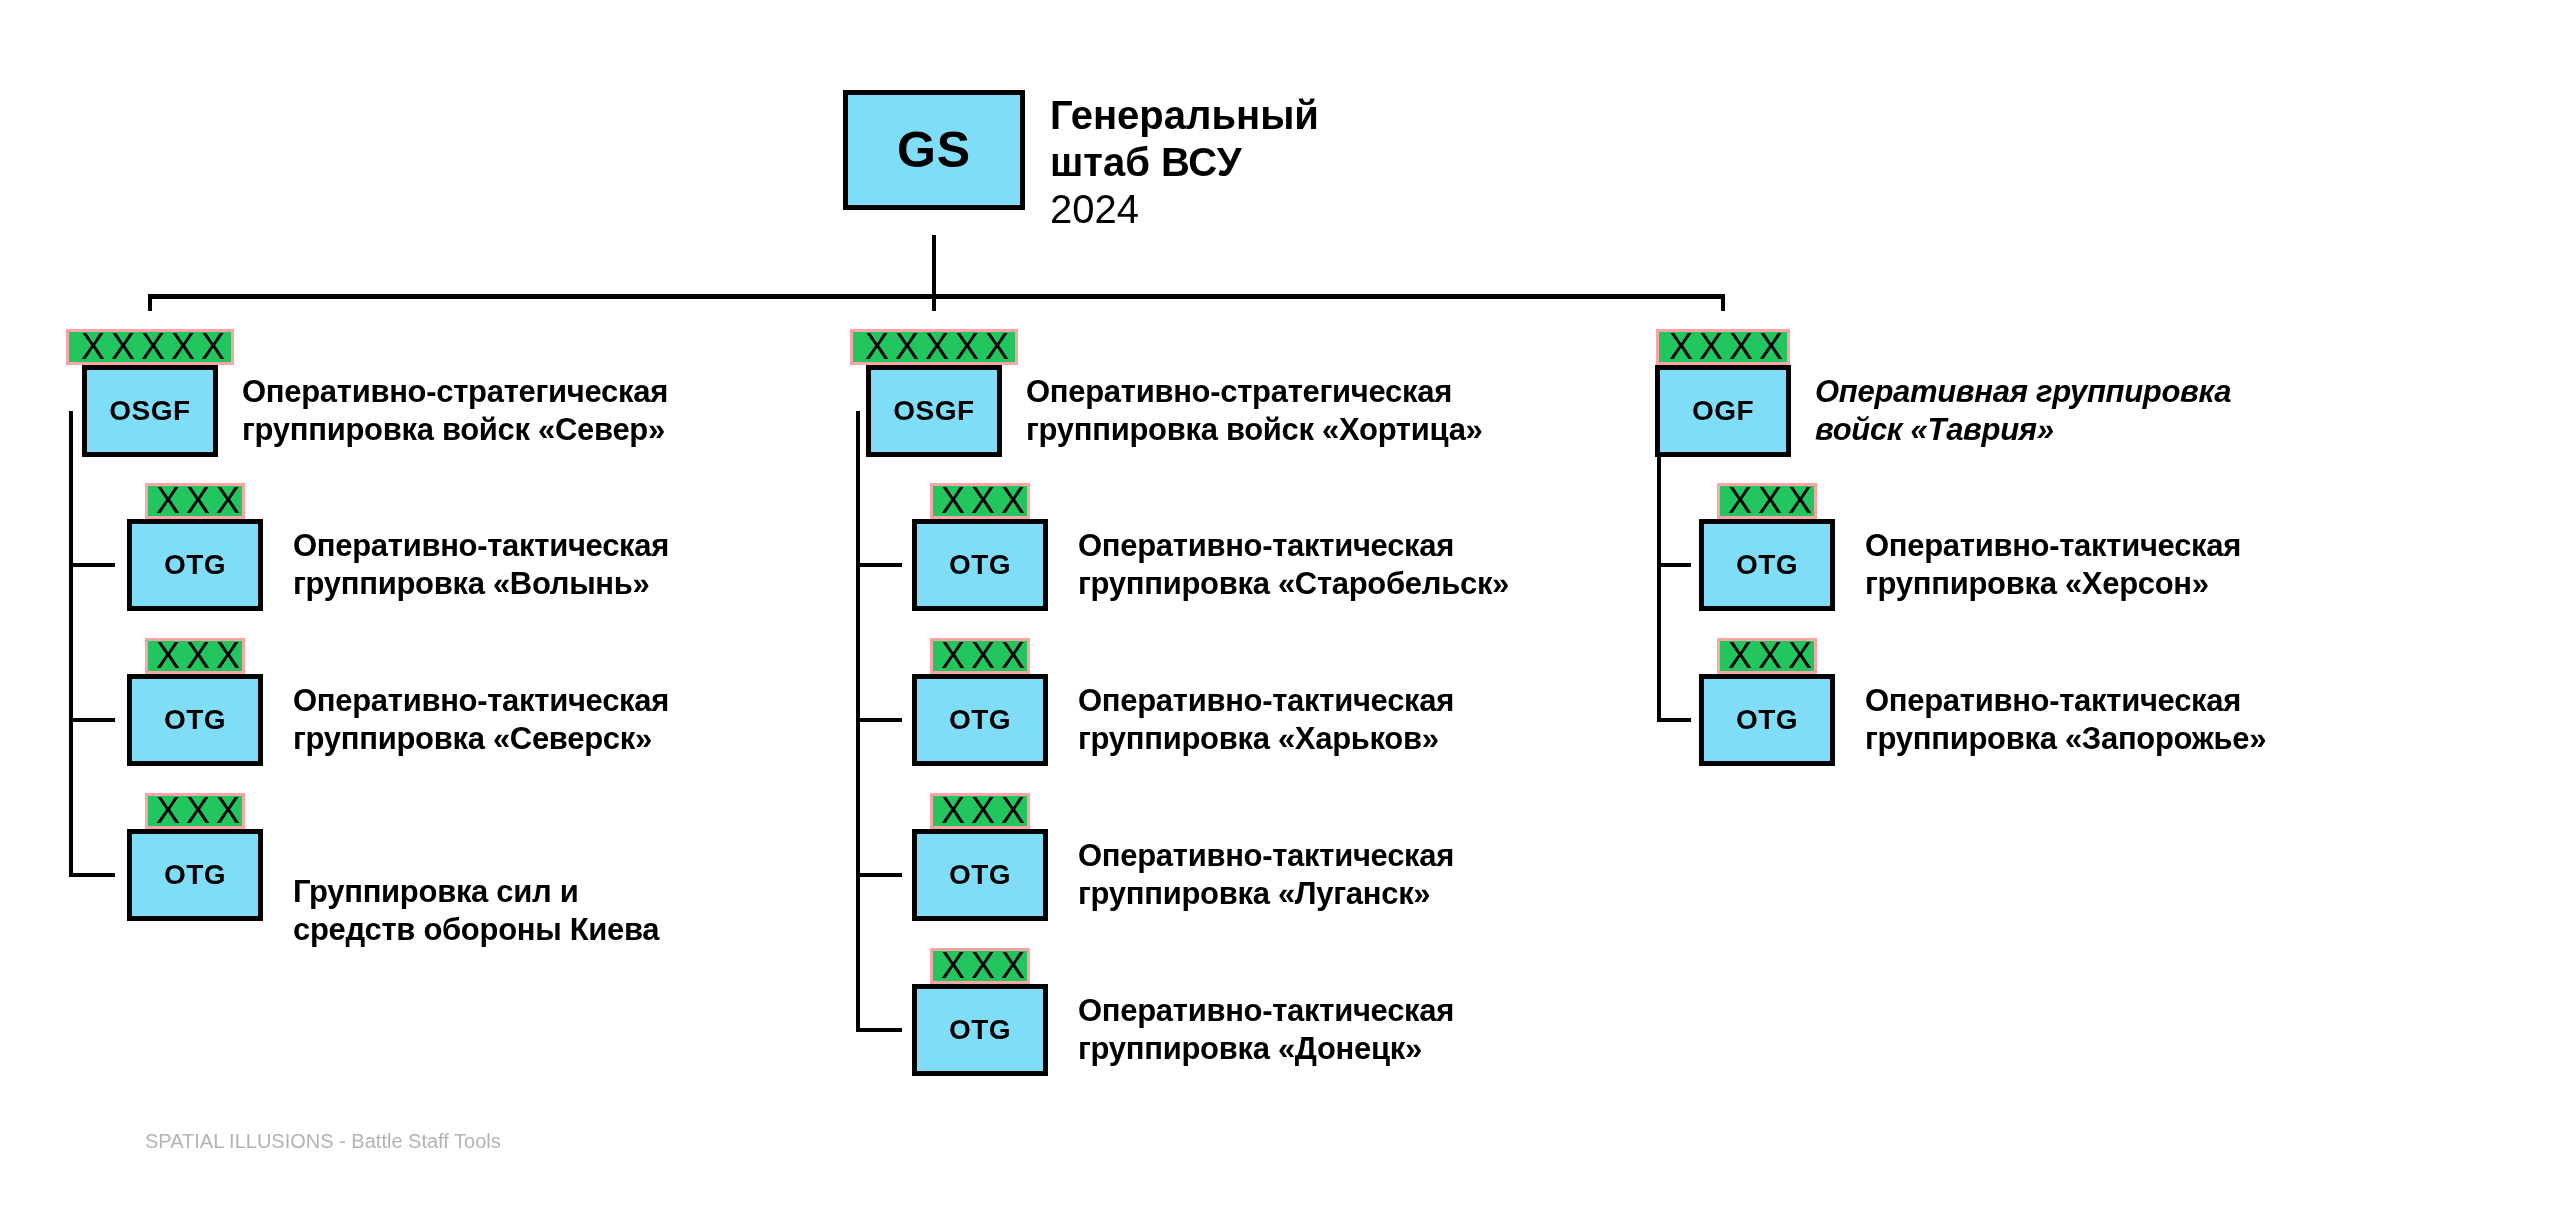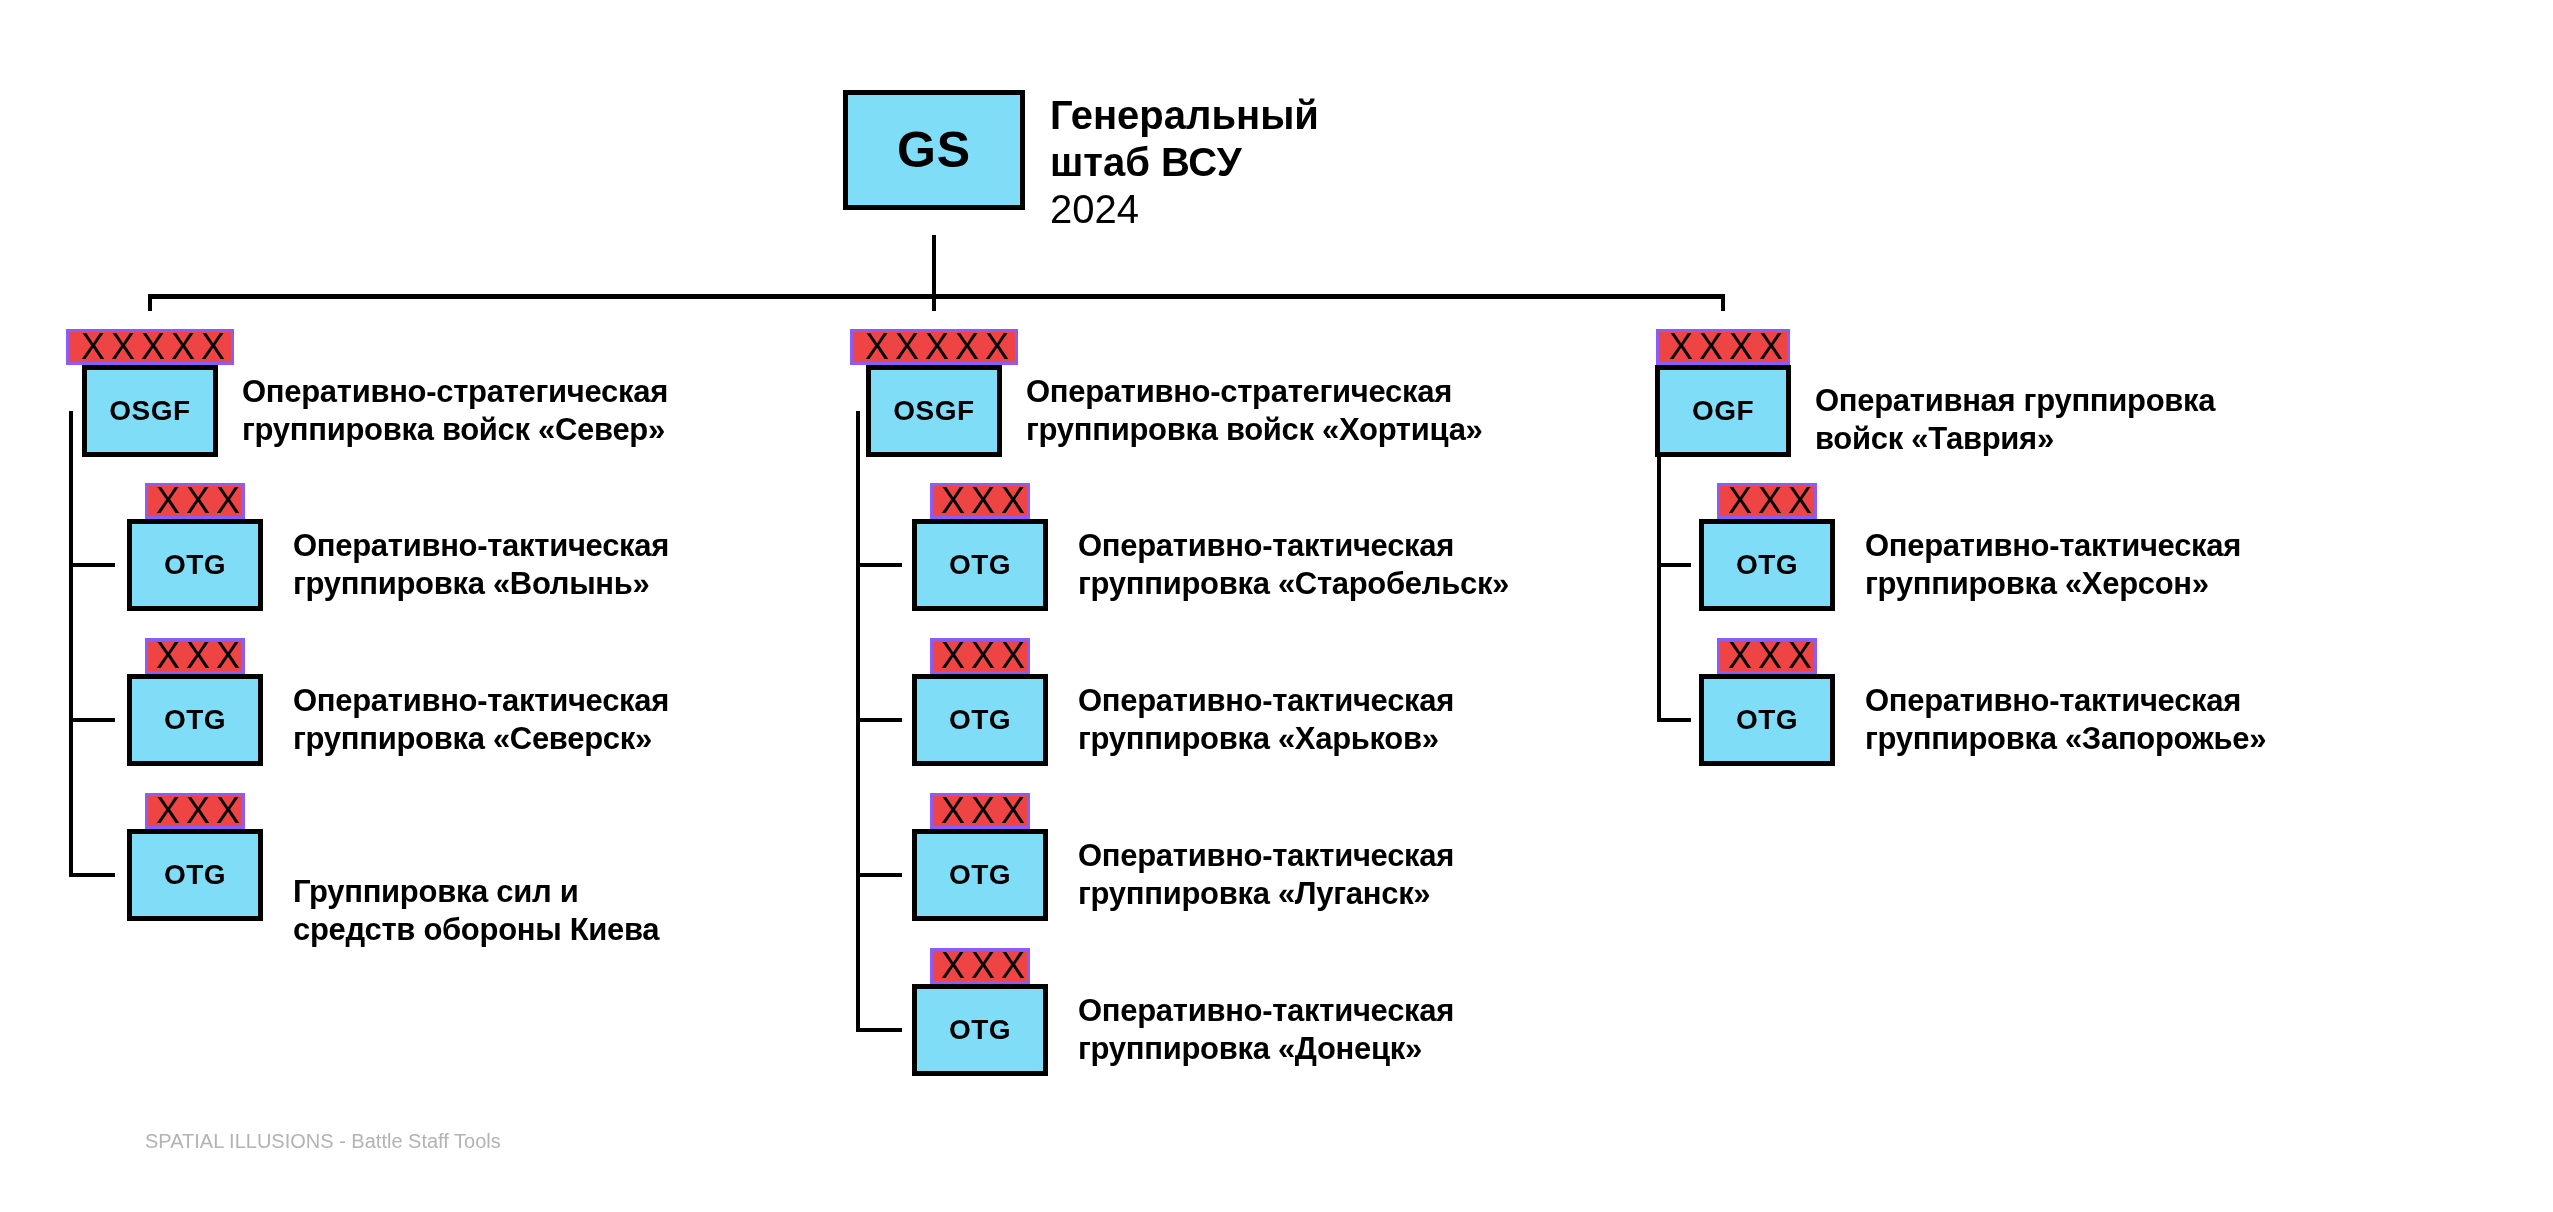--- a/index.html
+++ b/index.html
@@ -22,22 +22,22 @@
     background:#80DDF8;
     border:5px solid #000;
     display:flex;align-items:center;justify-content:center;
     font-weight:bold;font-size:28px;letter-spacing:0.5px;
     z-index:2;
   }
   .ubox.gs{top:0;width:182px;height:120px;font-size:50px;letter-spacing:1px;}
   .echelon{
     position:absolute;top:0;height:36px;
     box-sizing:border-box;
-    background:#ef4444;
-    border:3px solid #8b5cf6;
+    background:#22c55e;
+    border:3px solid #fca5a5;
     display:flex;align-items:center;justify-content:center;
     font-size:36px;font-weight:400;letter-spacing:6px;line-height:1;
     text-indent:6px;
     z-index:1;
     padding-left:6px;
   }
   .lbl{
     position:absolute;
     font-weight:bold;font-size:31px;line-height:38px;
     letter-spacing:-0.3px;
@@ -189,21 +189,21 @@
     <div>Оперативно-тактическая</div>
     <div>группировка «Донецк»</div>
   </div>
 
   <div class="node" style="left:1655px;top:329px;">
     <div class="echelon" style="left:1px;width:134px;">XXXX</div>
     <div class="ubox">
       <span>OGF</span>
     </div>
   </div>
-  <div class="lbl" style="left:1815px;top:382px;">
+  <div class="lbl" style="left:1815px;top:373px;font-style:italic;">
     <div>Оперативная группировка</div>
     <div>войск «Таврия»</div>
   </div>
 
   <div class="node" style="left:1699px;top:483px;">
     <div class="echelon" style="left:18px;width:100px;">XXX</div>
     <div class="ubox">
       <span>OTG</span>
     </div>
   </div>

